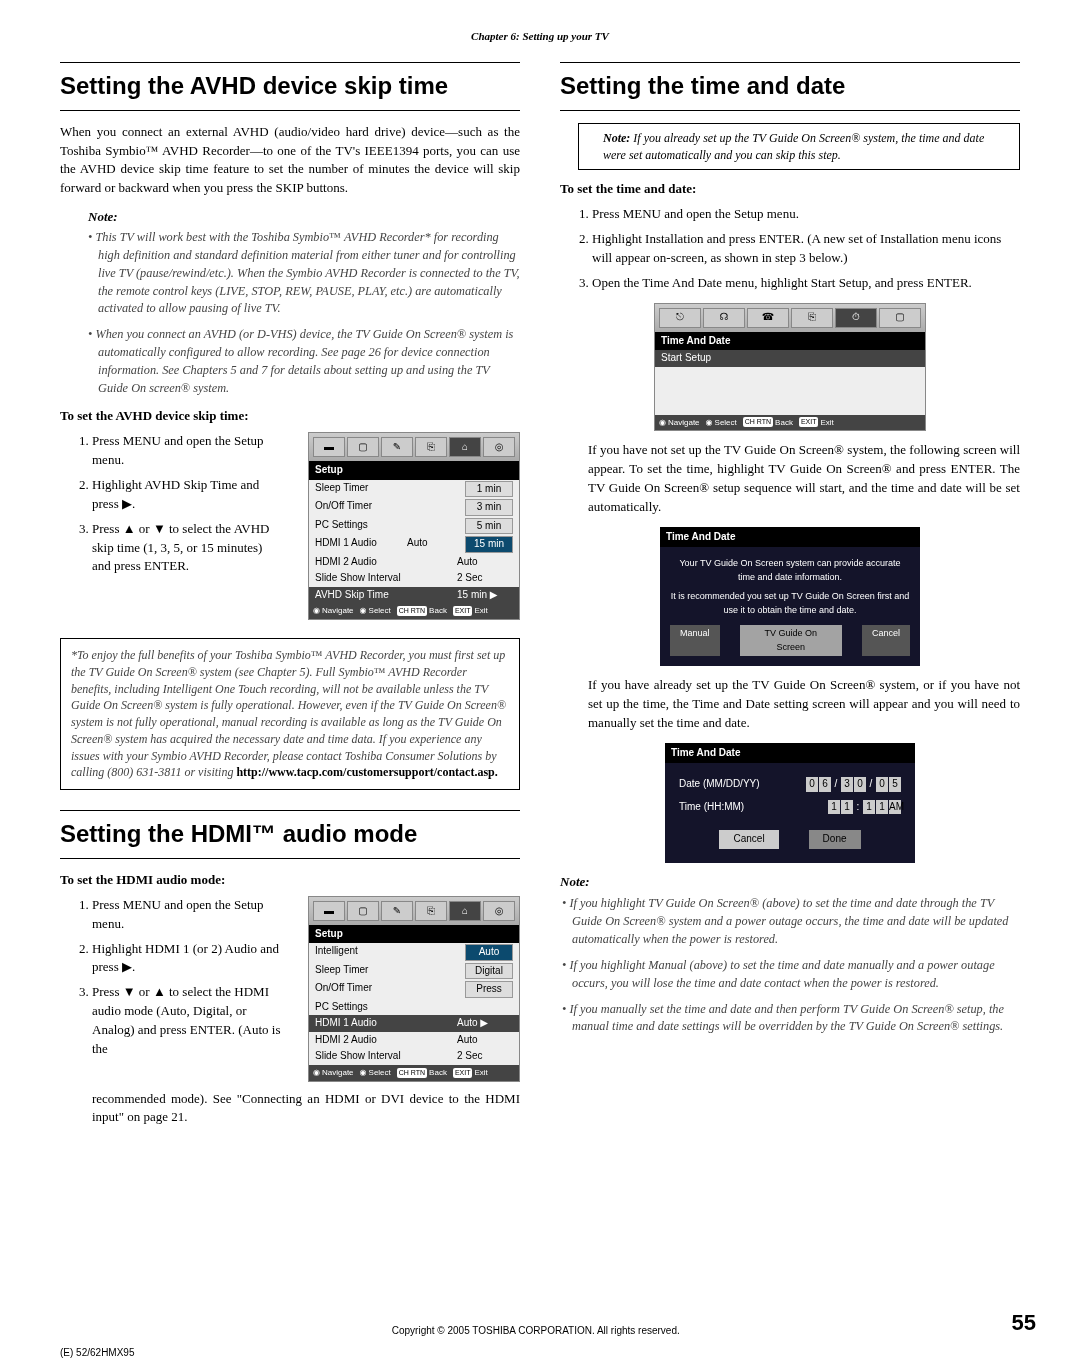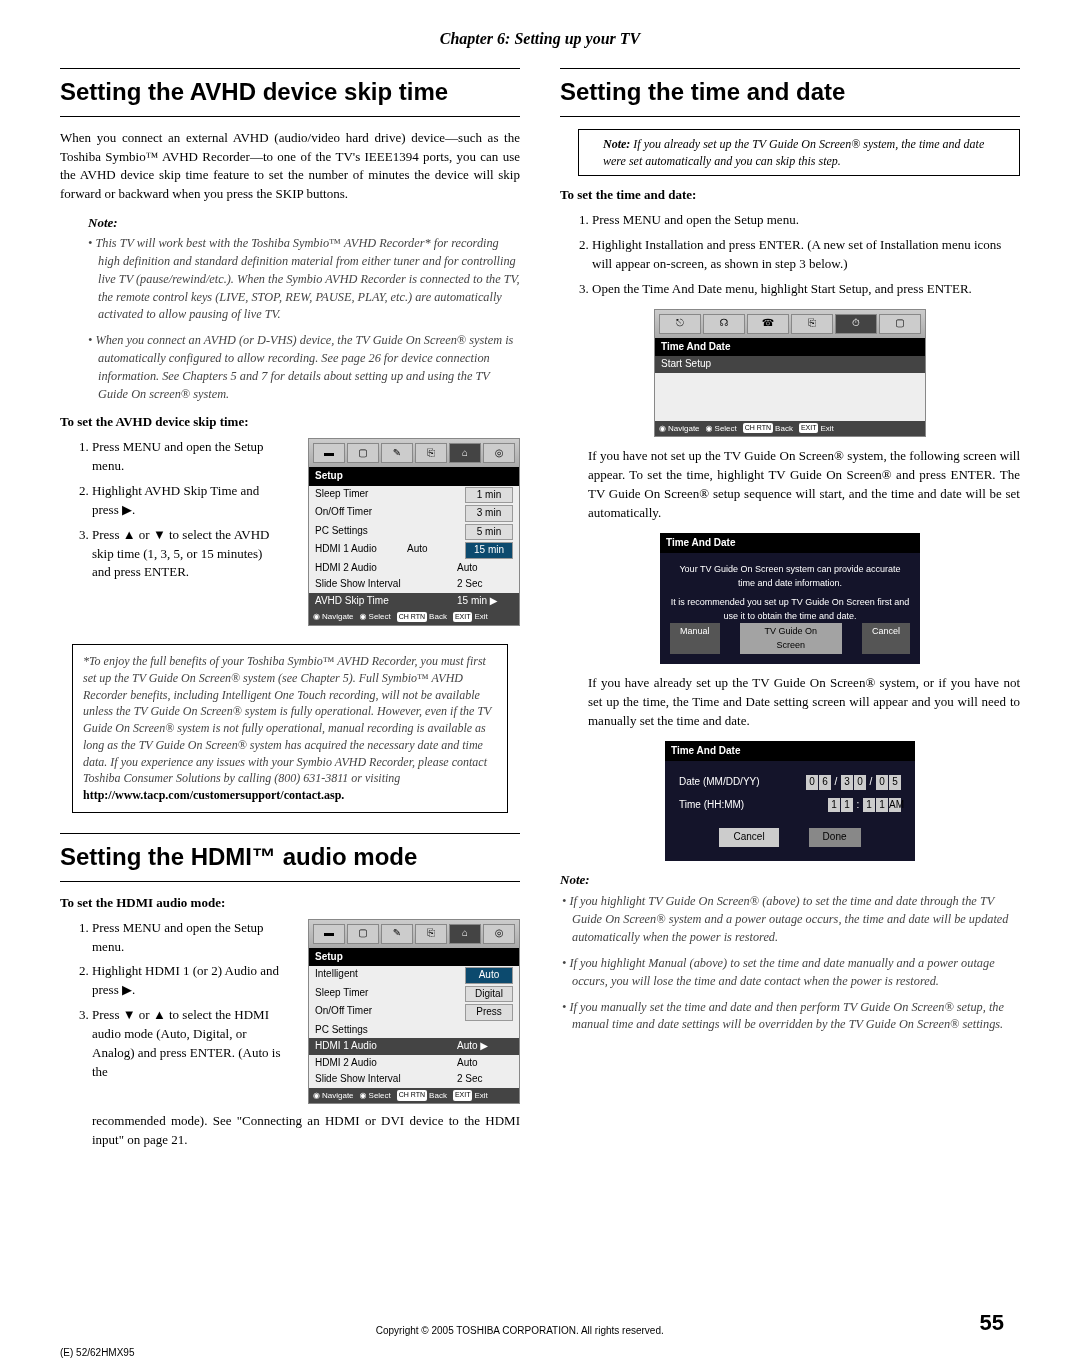--- a/index.html
+++ b/index.html
@@ -1,17 +1,17 @@
 <!DOCTYPE html>
 <html><head>
 <meta charset="utf-8">
 <style>
 body{margin:0;font-family:Georgia,serif;background:#fff;color:#000}
 .page{width:1080px;height:1364px;margin:0 auto;position:relative;padding:30px 60px 0;box-sizing:border-box}
-.chapter{font-style:italic;font-weight:bold;text-align:center;font-size:16px;margin-bottom:20px}
+.chapter{font-style:italic;font-weight:bold;text-align:center;font-size:11px;margin-bottom:20px}
 .cols{display:flex;gap:40px}
 .col{flex:1;font-size:13px;line-height:1.45}
 .col-r{border-left:none}
 h2{font-family:Arial,sans-serif;font-weight:bold;font-size:24px;border-top:1px solid #000;border-bottom:1px solid #000;padding:6px 0;margin:0 0 12px}
 .body-para{margin:0 0 10px;text-align:justify}
 .indent{margin-left:28px}
 .note-label{font-style:italic;font-weight:bold;margin:6px 0 2px 28px}
 .note-item{font-style:italic;color:#444;margin:0 0 8px 38px;text-indent:-10px;font-size:12.3px;line-height:1.45}
 .bold-sub{font-weight:bold;margin:10px 0 6px}
 ol.steps{margin:0 0 10px 0;padding-left:32px}
@@ -24,42 +24,42 @@
 .osd-title{background:#000;color:#fff;padding:2px 6px;font-weight:bold}
 .osd-row{display:flex;padding:1px 6px}
 .osd-row.sel{background:#444;color:#fff}
 .osd-row .l{flex:1}
 .osd-row .m{width:56px}
 .osd-row .r{width:46px;border:1px solid #999;background:#ddd;text-align:center;margin-left:2px}
 .osd-row .r.sel{background:#0c4a6e;color:#fff}
 .osd-nav{background:#444;color:#fff;padding:2px 4px;font-size:8px;display:flex;gap:6px;align-items:center}
 .osd-nav span{display:inline-flex;align-items:center;gap:2px}
 .badge{background:#fff;color:#000;padding:0 2px;font-size:7px;border-radius:2px}
-.disclaimer{border:1px solid #000;padding:8px 10px;font-style:italic;font-size:12px;line-height:1.4;color:#444;margin:10px 12px 20px;clear:both}
+.disclaimer{border:1px solid #000;padding:8px 10px;font-style:italic;font-size:12px;line-height:1.4;color:#444;margin:10px 0 20px;clear:both}
 .disclaimer b{font-style:normal;color:#000}
 .note-box{border:1px solid #000;padding:6px 24px;font-style:italic;font-size:12px;line-height:1.4;margin:0 0 10px 18px}
 .osd-small{width:270px;margin:6px auto 10px}
 .osd-td2{background:#14142a;color:#fff;font-family:Arial,sans-serif;font-size:10px;margin:6px auto 10px;width:260px}
 .osd-td2 .hdr{background:#000;padding:3px 6px;font-weight:bold}
 .osd-td2 .inner{padding:10px;text-align:center;font-size:9px;line-height:1.5}
-.osd-td2 .btnrow{display:flex;justify-content:center;gap:20px;}
+.osd-td2 .btnrow{display:flex;justify-content:center;gap:20px;margin-top:8px}
 .osd-td2 .btn{background:#555;padding:2px 10px;font-size:9px}
 .osd-td3{background:#14142a;color:#fff;font-family:Arial,sans-serif;font-size:10px;margin:6px auto 10px;width:250px}
 .osd-td3 .hdr{background:#000;padding:3px 6px;font-weight:bold}
 .osd-td3 .body{padding:14px}
 .osd-td3 .fld{display:flex;margin-bottom:8px;}
 .osd-td3 .fld .l{flex:1}
 .osd-td3 .fld .digits{display:flex;gap:1px}
 .osd-td3 .fld .d{background:#ccc;color:#000;width:12px;text-align:center}
 .osd-td3 .fld .sep{width:8px;text-align:center;color:#fff}
 .osd-td3 .btnrow{display:flex;justify-content:center;gap:30px;margin-top:16px}
 .osd-td3 .btn{background:#888;color:#000;padding:2px 14px;font-size:10px}
 .note-head{font-style:italic;font-weight:bold;margin:10px 0 4px}
 .note-bul{font-style:italic;color:#444;font-size:12.3px;margin:0 0 8px 12px;text-indent:-10px;line-height:1.45}
-.footer{position:absolute;bottom:28px;left:60px;right:76px;display:flex;align-items:flex-end;justify-content:space-between;font-size:10px}
+.footer{position:absolute;bottom:28px;left:60px;right:44px;display:flex;align-items:flex-end;justify-content:space-between;font-size:10px}
 .footer .copy{flex:1;text-align:center;font-family:Arial,sans-serif}
 .footer .pg{font-size:22px;font-family:Arial,sans-serif;font-weight:bold}
 .crop{position:absolute;bottom:6px;left:60px;font-size:10px;font-family:Arial,sans-serif}
 .step-split{display:flex;gap:14px}
 .step-split .txt{flex:1}
 </style>
 </head>
 <body>
 
 <div class="page">

